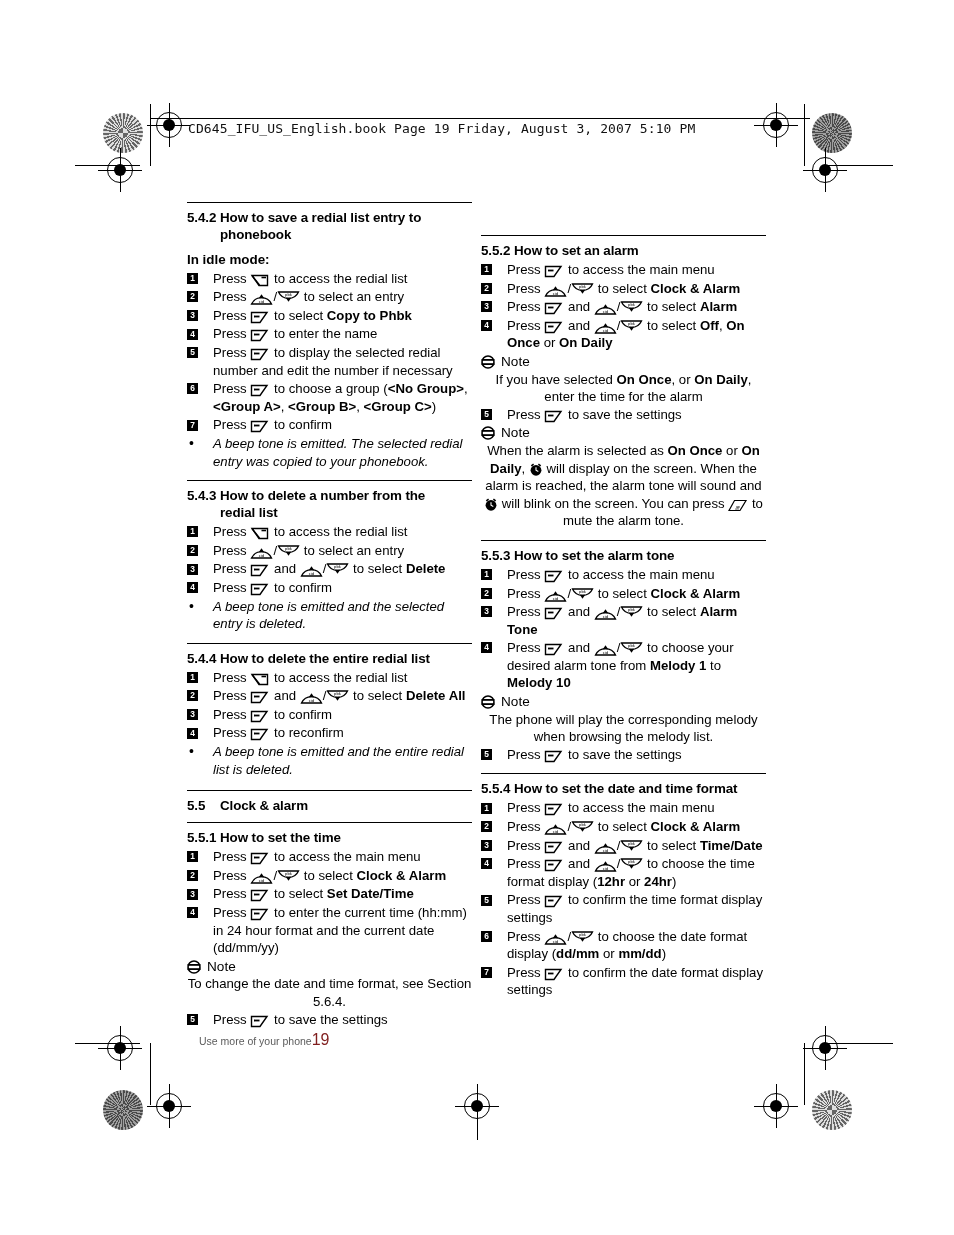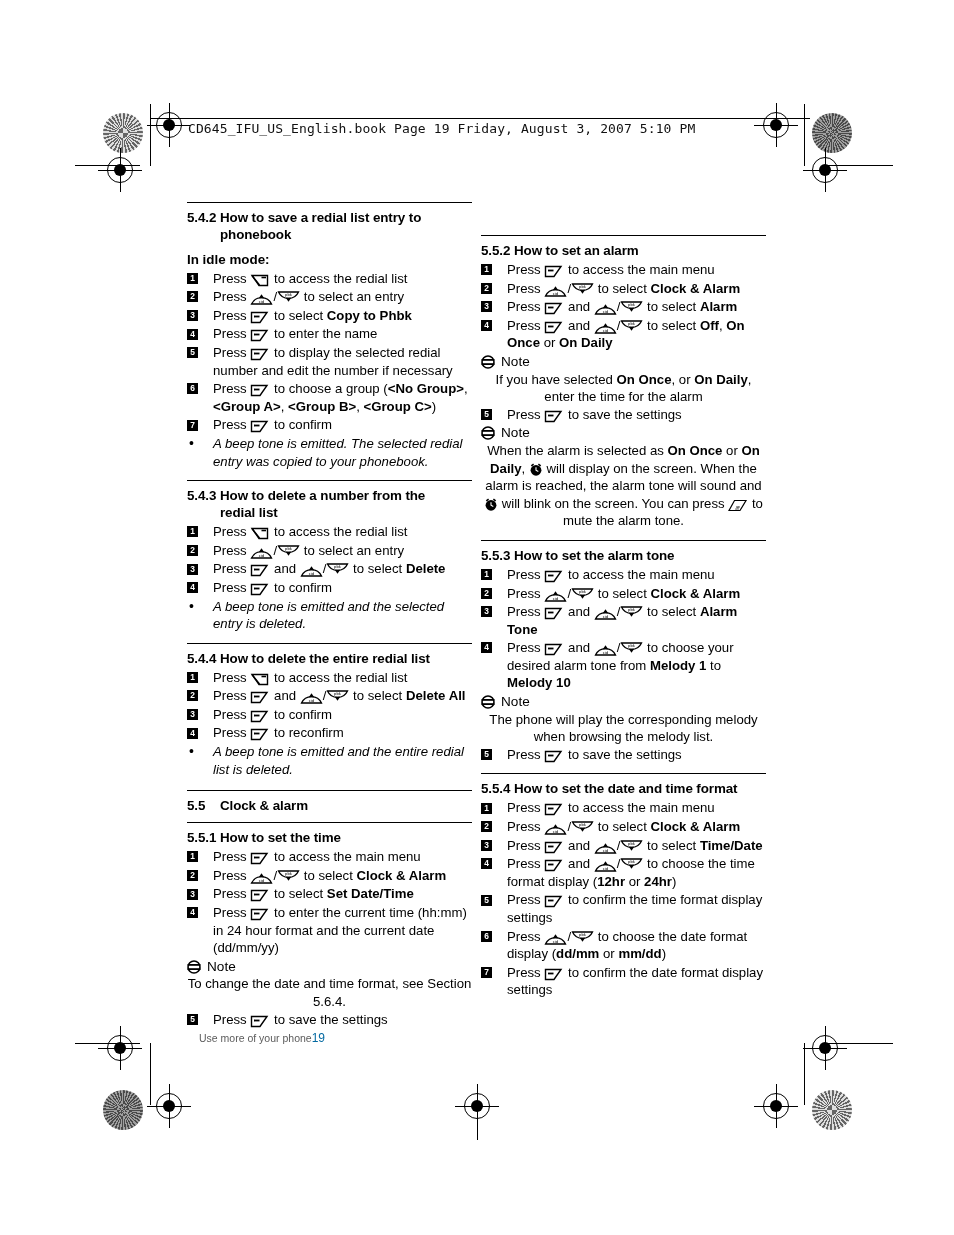--- a/index.html
+++ b/index.html
@@ -178,21 +178,21 @@
     position: absolute;
     left: 199px;
     top: 1031px;
     width: 583px;
     display: flex;
     justify-content: flex-start;
     align-items: baseline;
     font-size: 10.5px;
     color: #5b5b5b;
   }
-  .footer .pageno { font-size: 12px; color: #0369a1; }
+  .footer .pageno { font-size: 16px; color: #7f1d1d; }
 </style>
 </head>
 <body>
 
 <div class="color-blob" style="left:103px; top:113px;"></div>
 <div class="color-blob dark" style="left:812px; top:113px;"></div>
 <div class="color-blob dark" style="left:103px; top:1090px;"></div>
 <div class="color-blob" style="left:812px; top:1090px;"></div>
 
 <div class="reg-target" style="left:156px; top:112px;">

